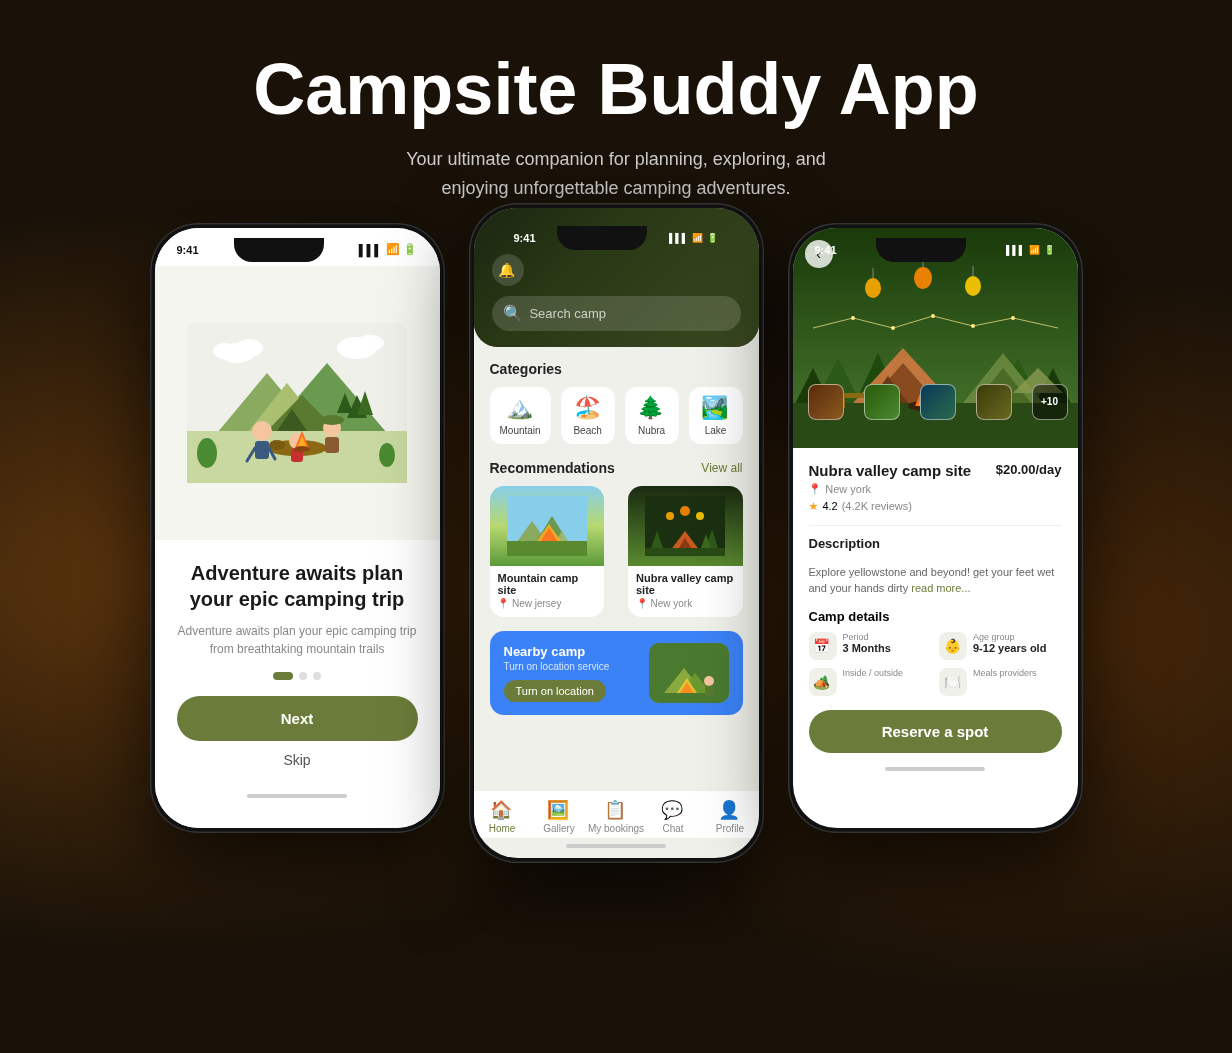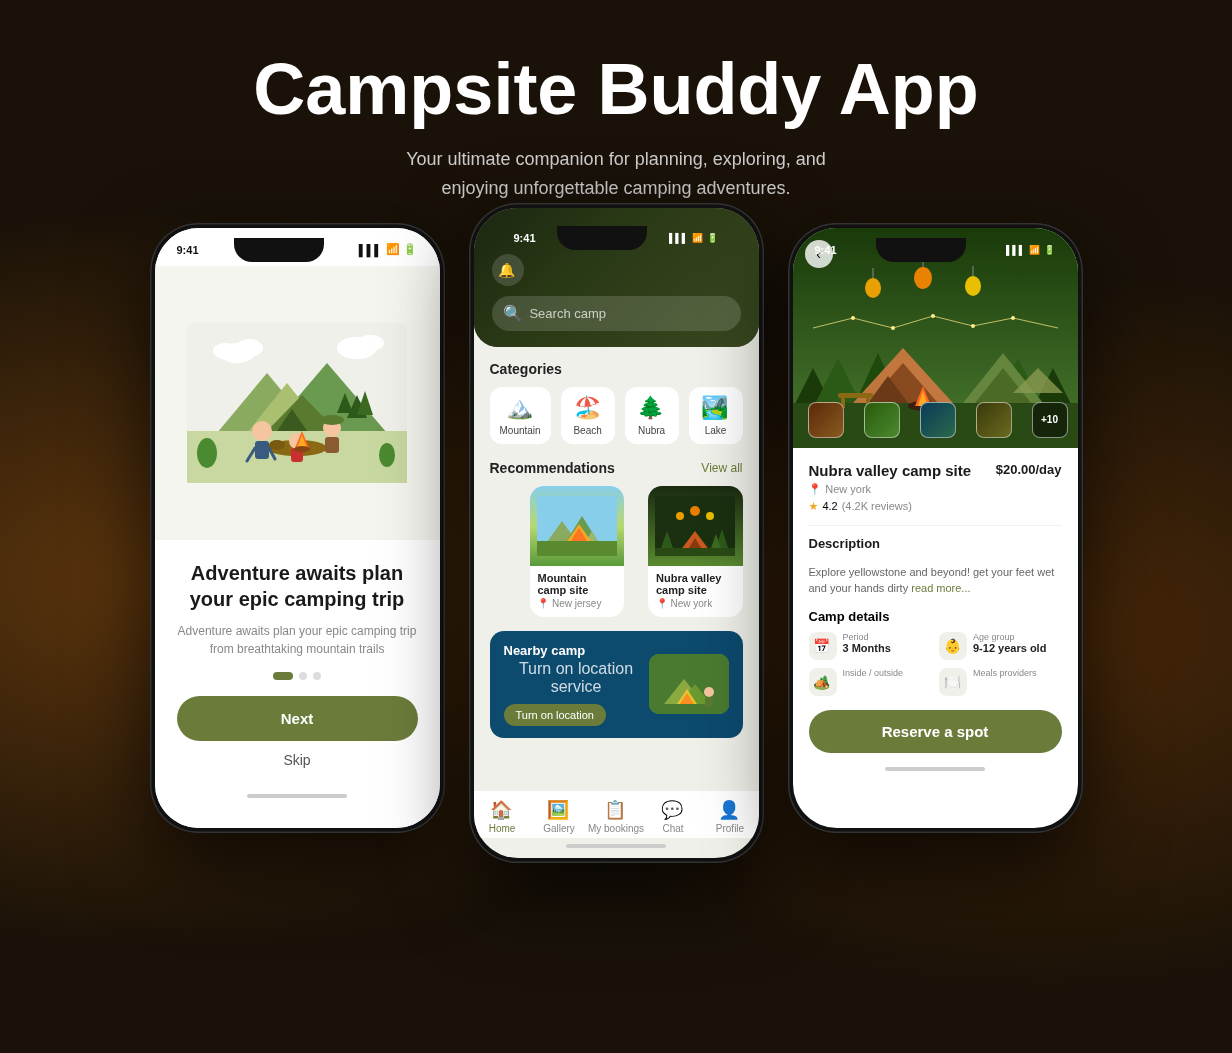--- a/index.html
+++ b/index.html
@@ -210,41 +210,41 @@
       border-radius: 12px;
       padding: 8px 10px;
       text-align: center;
       flex: 1;
       font-size: 10px;
       color: #444;
     }
     .cat-icon { font-size: 22px; margin-bottom: 4px; }
     .rec-header { display: flex; justify-content: space-between; align-items: center; margin-bottom: 10px; }
     .view-all { color: #6b7c3a; font-size: 12px; }
-    .rec-cards { display: flex; gap: 24px; margin-bottom: 14px; margin-left: 40px; }
+    .rec-cards { display: flex; gap: 24px; margin-bottom: 14px; }
     .rec-card {
       flex: 1;
       background: #fff;
       border-radius: 14px;
       overflow: hidden;
     }
     .rec-info { padding: 6px 8px 8px; }
     .rec-name { font-size: 11px; font-weight: 700; color: #222; }
     .rec-loc { font-size: 10px; color: #888; display: flex; align-items: center; gap: 2px; margin-top: 2px; }
     .nearby-card {
-      background: #0c4a6e;
+      background: #3b82f6;
       border-radius: 14px;
       padding: 12px 14px;
       display: flex;
       justify-content: space-between;
       align-items: center;
       margin-bottom: 10px;
     }
     .nearby-title { color: #fff; font-size: 13px; font-weight: 700; margin-bottom: 2px; }
-    .nearby-sub { color: rgba(255,255,255,0.8); font-size: 16px; margin-bottom: 8px; text-align: center; }
+    .nearby-sub { color: rgba(255,255,255,0.8); font-size: 10px; margin-bottom: 8px; text-align: center; }
     .btn-turn-on {
       background: #6b7c3a;
       color: #fff;
       border: none;
       border-radius: 16px;
       padding: 5px 12px;
       font-size: 11px;
       cursor: pointer;
     }
     .bottom-nav {
@@ -293,21 +293,21 @@
       width: 28px; height: 28px;
       background: rgba(255,255,255,0.8);
       border-radius: 50%;
       display: flex; align-items: center; justify-content: center;
       font-size: 14px;
       cursor: pointer;
       z-index: 2;
     }
     .thumbnails {
       position: absolute;
-      bottom: 10px;
+      bottom: 28px;
       right: 10px;
       display: flex;
       gap: 20px;
       z-index: 2;
     }
     .thumb {
       width: 36px; height: 36px;
       border-radius: 8px;
       background: rgba(0,0,0,0.3);
       border: 1.5px solid rgba(255,255,255,0.5);

